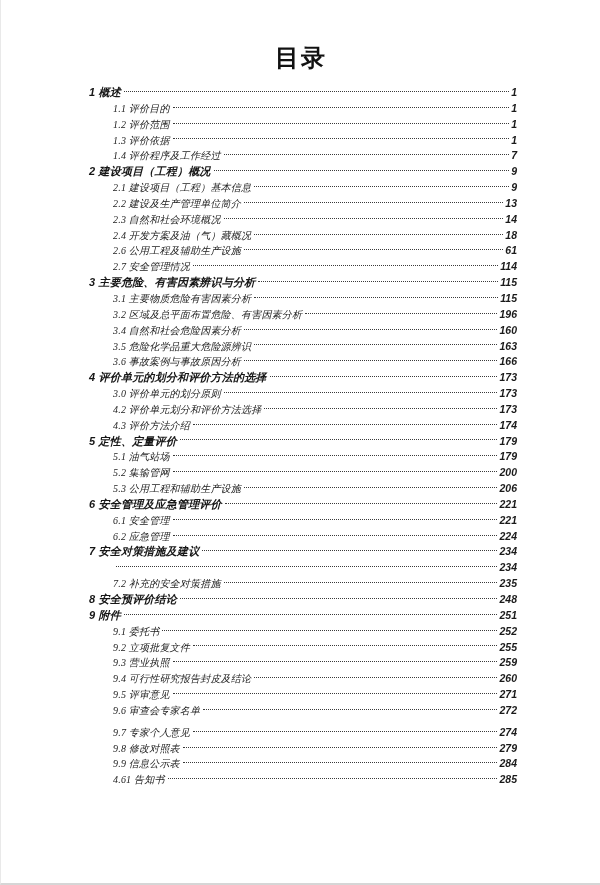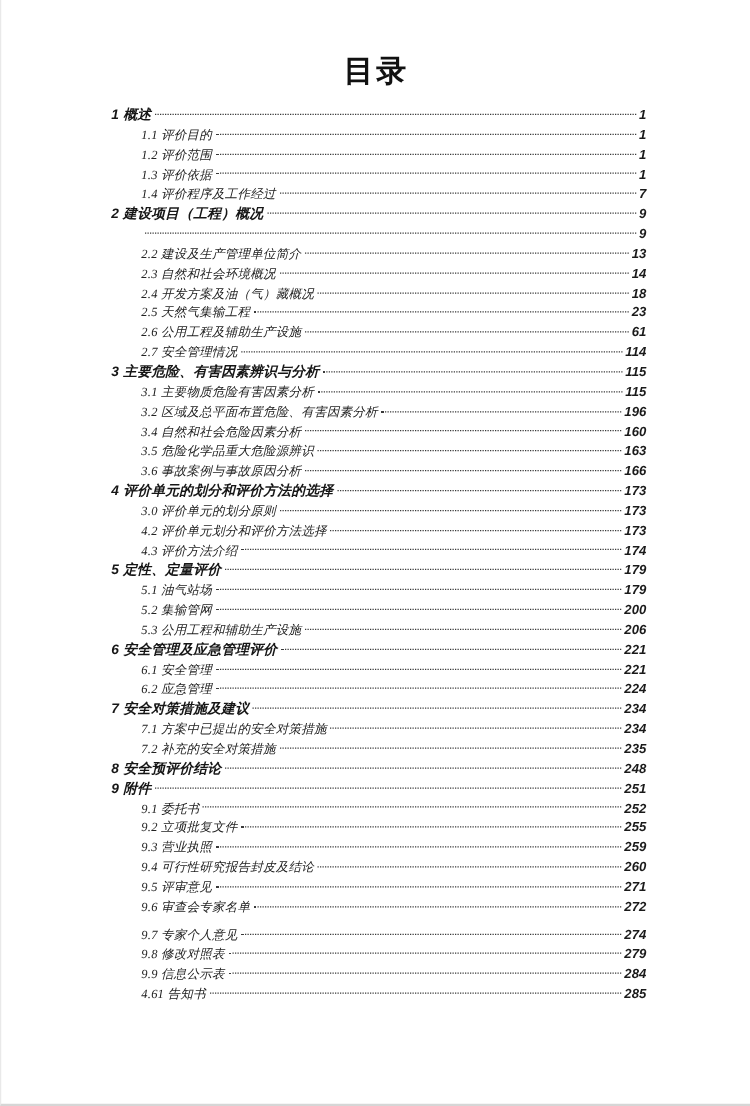--- a/index.html
+++ b/index.html
@@ -99,44 +99,40 @@
         <span class="label">1.4 评价程序及工作经过</span>
         <span class="leader"></span>
         <span class="pagenum">7</span>
       </div>
       <div class="toc-row lvl1">
         <span class="label">2 建设项目（工程）概况</span>
         <span class="leader"></span>
         <span class="pagenum">9</span>
       </div>
       <div class="toc-row lvl2">
+        <span class="label">2.1 建设项目（工程）基本信息</span>
         <span class="leader"></span>
         <span class="pagenum">9</span>
       </div>
       <div class="toc-row lvl2">
         <span class="label">2.2 建设及生产管理单位简介</span>
         <span class="leader"></span>
         <span class="pagenum">13</span>
       </div>
       <div class="toc-row lvl2">
         <span class="label">2.3 自然和社会环境概况</span>
         <span class="leader"></span>
         <span class="pagenum">14</span>
       </div>
       <div class="toc-row lvl2">
         <span class="label">2.4 开发方案及油（气）藏概况</span>
         <span class="leader"></span>
         <span class="pagenum">18</span>
       </div>
       <div class="toc-row lvl2">
-        <span class="label">2.5 天然气集输工程</span>
-        <span class="leader"></span>
-        <span class="pagenum">23</span>
-      </div>
-      <div class="toc-row lvl2">
         <span class="label">2.6 公用工程及辅助生产设施</span>
         <span class="leader"></span>
         <span class="pagenum">61</span>
       </div>
       <div class="toc-row lvl2">
         <span class="label">2.7 安全管理情况</span>
         <span class="leader"></span>
         <span class="pagenum">114</span>
       </div>
       <div class="toc-row lvl1">
@@ -223,21 +219,20 @@
         <span class="label">6.2 应急管理</span>
         <span class="leader"></span>
         <span class="pagenum">224</span>
       </div>
       <div class="toc-row lvl1">
         <span class="label">7 安全对策措施及建议</span>
         <span class="leader"></span>
         <span class="pagenum">234</span>
       </div>
       <div class="toc-row lvl2">
-        <span class="label">7.1 方案中已提出的安全对策措施</span>
         <span class="leader"></span>
         <span class="pagenum">234</span>
       </div>
       <div class="toc-row lvl2">
         <span class="label">7.2 补充的安全对策措施</span>
         <span class="leader"></span>
         <span class="pagenum">235</span>
       </div>
       <div class="toc-row lvl1">
         <span class="label">8 安全预评价结论</span>

